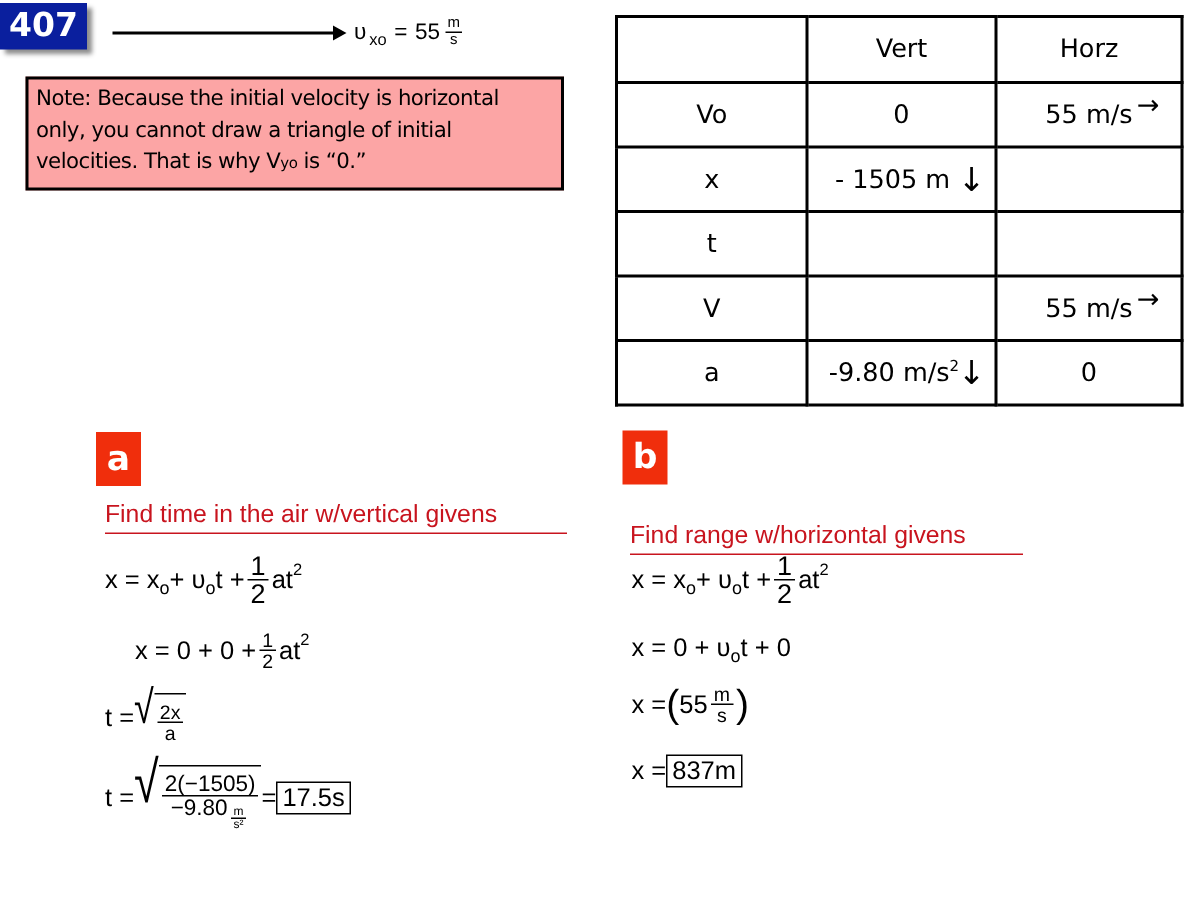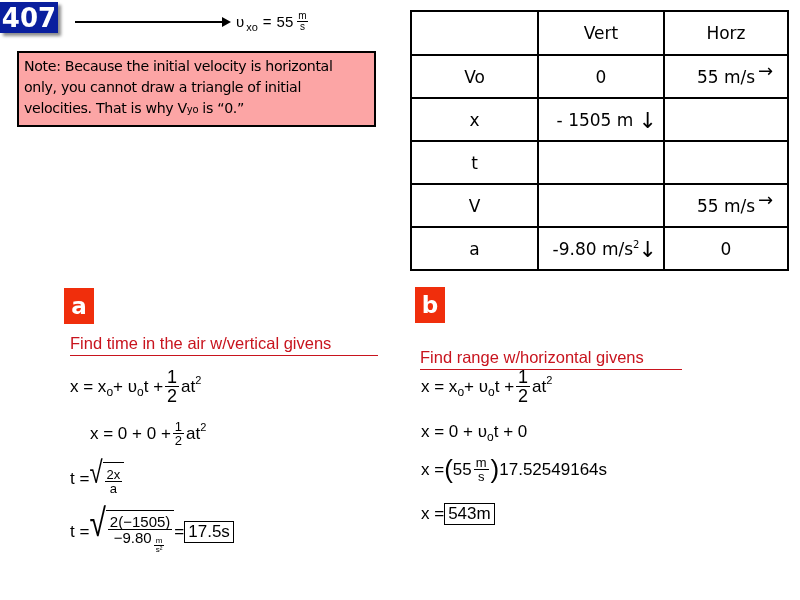--- a/index.html
+++ b/index.html
@@ -1,21 +1,21 @@
 <!DOCTYPE html>
 <html><head>
 <meta charset="utf-8">
 <style>
   * { box-sizing: border-box; margin: 0; padding: 0; }
   body { width: 800px; height: 600px; background: #ffffff; position: relative; overflow: hidden;
          font-family: "DejaVu Sans", sans-serif; color: #000; }
   .abs { position: absolute; }
 
   .badge-num { left: 0; top: 2px; width: 58px; height: 31px; background: #0a1f9e; color: #fff;
-               font-family: "DejaVu Sans", sans-serif; font-weight: bold; font-size: 26px;
+               font-family: "DejaVu Sans", sans-serif; font-weight: bold; font-size: 22px;
                display: flex; align-items: center; justify-content: center;
                box-shadow: 3px 3px 3px rgba(0,0,0,0.45); }
 
   .hline-arrow { left: 75px; top: 21px; width: 150px; height: 2px; background: #000; }
   .hline-arrow::after { content: ""; position: absolute; right: -6px; top: -4px;
         border-left: 9px solid #000; border-top: 5px solid transparent; border-bottom: 5px solid transparent; }
 
   .vxo { left: 236px; top: 11px; font-family: "Liberation Sans", sans-serif; font-size: 15px;
          display: flex; align-items: center; gap: 2px; }
   .vxo .sub { font-size: 11px; position: relative; top: 5px; }
@@ -203,19 +203,18 @@
 
 <div class="abs eq" style="left:421px; top:454px;">
   <span>x = </span>
   <span style="font-size:26px">(</span>
   <span>55</span>
   <span class="frac small">
       <span class="n">m</span>
       <span>s</span>
     </span>
   <span style="font-size:26px">)</span>
-  <span>17.52549164s</span>
 </div>
 
 <div class="abs eq" style="left:421px; top:503px;">
   <span>x = </span>
-  <span class="boxed">543m</span>
+  <span class="boxed">837m</span>
 </div>
 
 </body></html>

